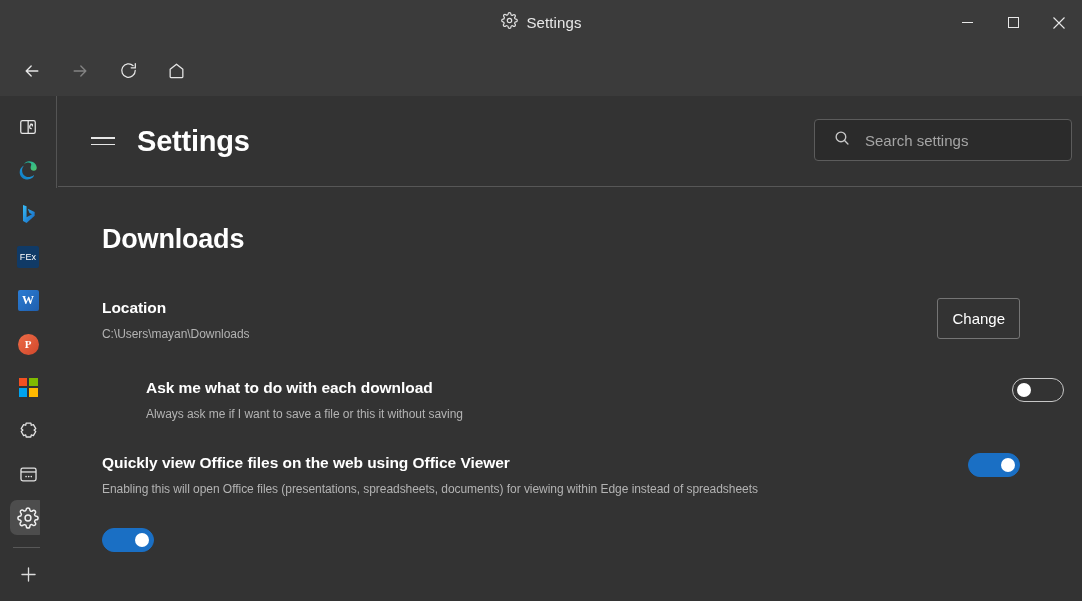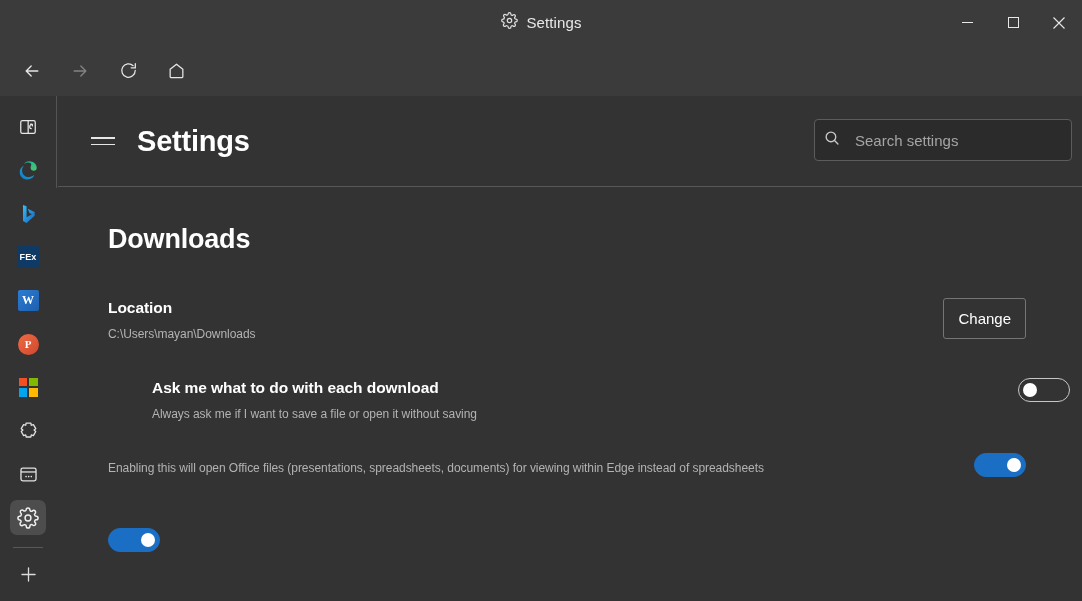--- a/index.html
+++ b/index.html
@@ -124,21 +124,21 @@
     margin:3px 0 10px 0;
   }
 
   
   .ms-logo { width:19px; height:19px; display:grid; grid-template-columns:1fr 1fr; grid-template-rows:1fr 1fr; gap:2px; }
   .ms-logo i { display:block; }
   .fex {
     width:22px; height:22px; border-radius:2px;
     background:#103a66;
     display:flex; align-items:center; justify-content:center;
-    font-size:9px; font-weight:bold; color:#ffffff; letter-spacing:.2px;
+    font-size:9px; font-weight:normal; color:#ffffff; letter-spacing:.2px;
   }
   .word-ic {
     width:21px; height:21px; border-radius:2px;
     background:linear-gradient(135deg,#2b7cd3 0%,#1f5fae 100%);
     display:flex; align-items:center; justify-content:center;
     font-size:12px; font-weight:bold; color:#fff; font-family:"Liberation Serif", serif;
   }
   .ppt-ic {
     width:21px; height:21px; border-radius:50%;
     background:linear-gradient(135deg,#ed6c47 0%,#d1472b 100%);
@@ -165,27 +165,27 @@
     font-size:29px; font-weight:bold; color:#ffffff;
     letter-spacing:-.2px;
   }
   .searchbox {
     position:absolute; right:10px; top:23px;
     width:258px; height:42px;
     background:#2b2b2b;
     border:1px solid #5c5c5c;
     border-radius:4px;
     display:flex; align-items:center; gap:14px;
-    padding-left:8px; cursor:text;
+    padding-left:18px; cursor:text;
   }
   .search-ph { font-size:15px; color:#a5a5a5; }
 
   
   .content {
-    position:absolute; left:46px; top:188px;
+    position:absolute; left:40px; top:188px;
     width:1024px; height:413px;
     background:#333333;
     overflow:hidden;
   }
   .page-title {
     position:absolute; left:62px; top:36px;
     font-size:27px; font-weight:bold; color:#ffffff;
     letter-spacing:-.2px;
   }
 
@@ -492,29 +492,30 @@
     <div class="row-text">
       <div class="row-title">Location</div>
       <div class="row-sub">C:\Users\mayan\Downloads</div>
     </div>
     <button class="change-btn">Change</button>
   </div>
 
   <div class="row" style="top:190px;margin-left:44px;">
     <div class="row-text">
       <div class="row-title">Ask me what to do with each download</div>
-      <div class="row-sub">Always ask me if I want to save a file or open it without saving</div>
+      <div class="row-sub">Always ask me if I want to save a file or this it without saving</div>
     </div>
     <div class="toggle off">
       <span class="knob"></span>
     </div>
   </div>
 
   <div class="row" style="top:265px;">
     <div class="row-text">
+      <div class="row-title">Quickly view Office files on the web using Office Viewer</div>
       <div class="row-sub">Enabling this will open Office files (presentations, spreadsheets, documents) for viewing within Edge instead of spreadsheets</div>
     </div>
     <div class="toggle on">
       <span class="knob"></span>
     </div>
   </div>
 
   <div class="row" style="top:340px;">
     <div class="toggle on">
       <span class="knob"></span>

